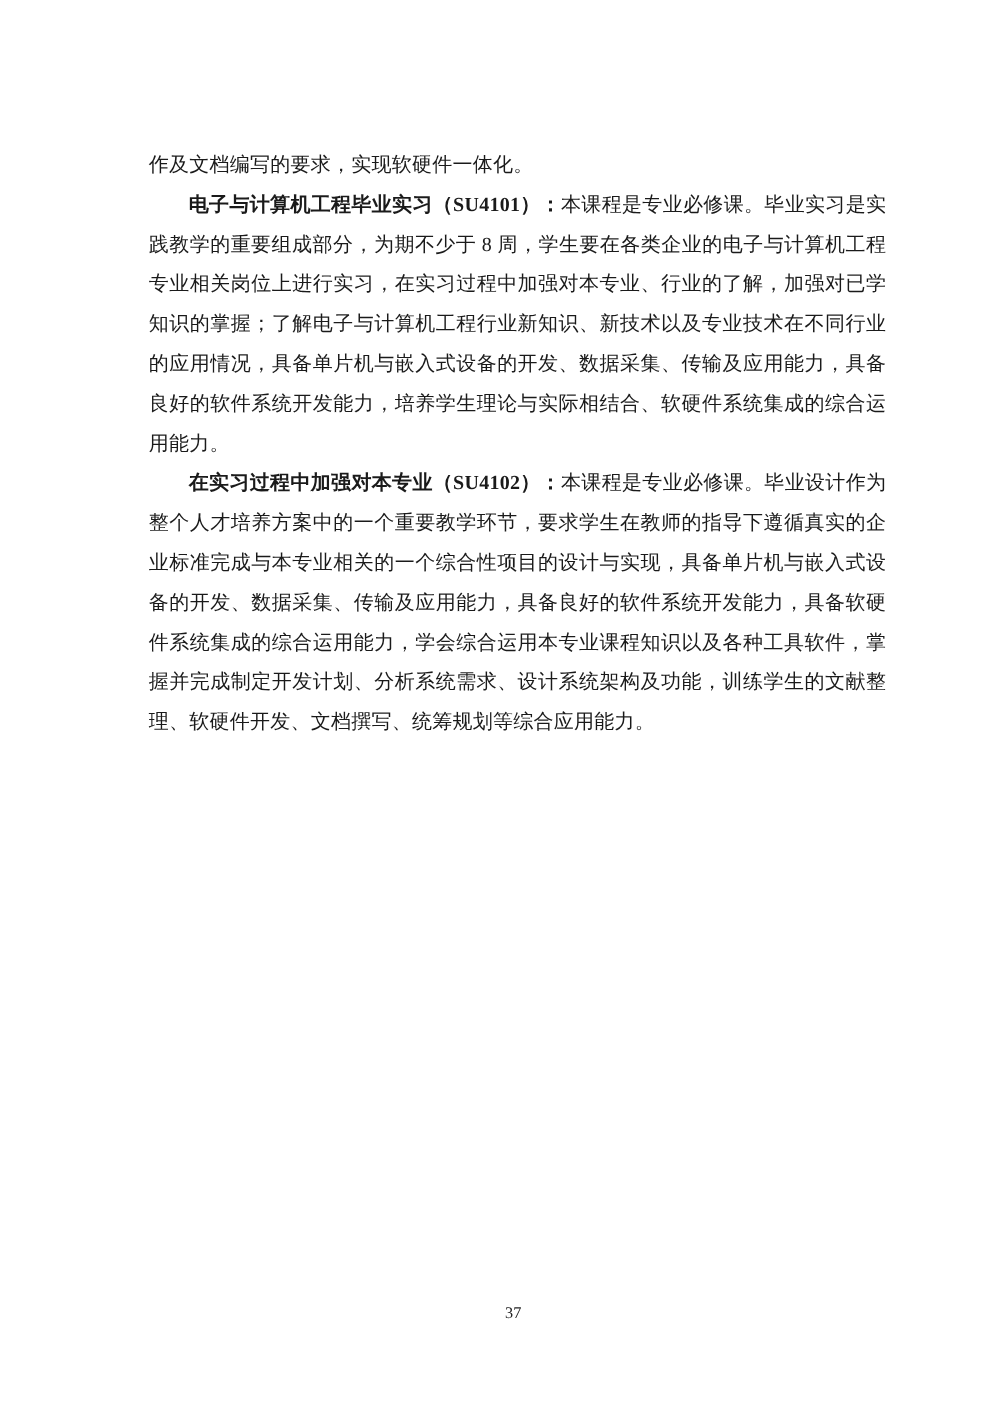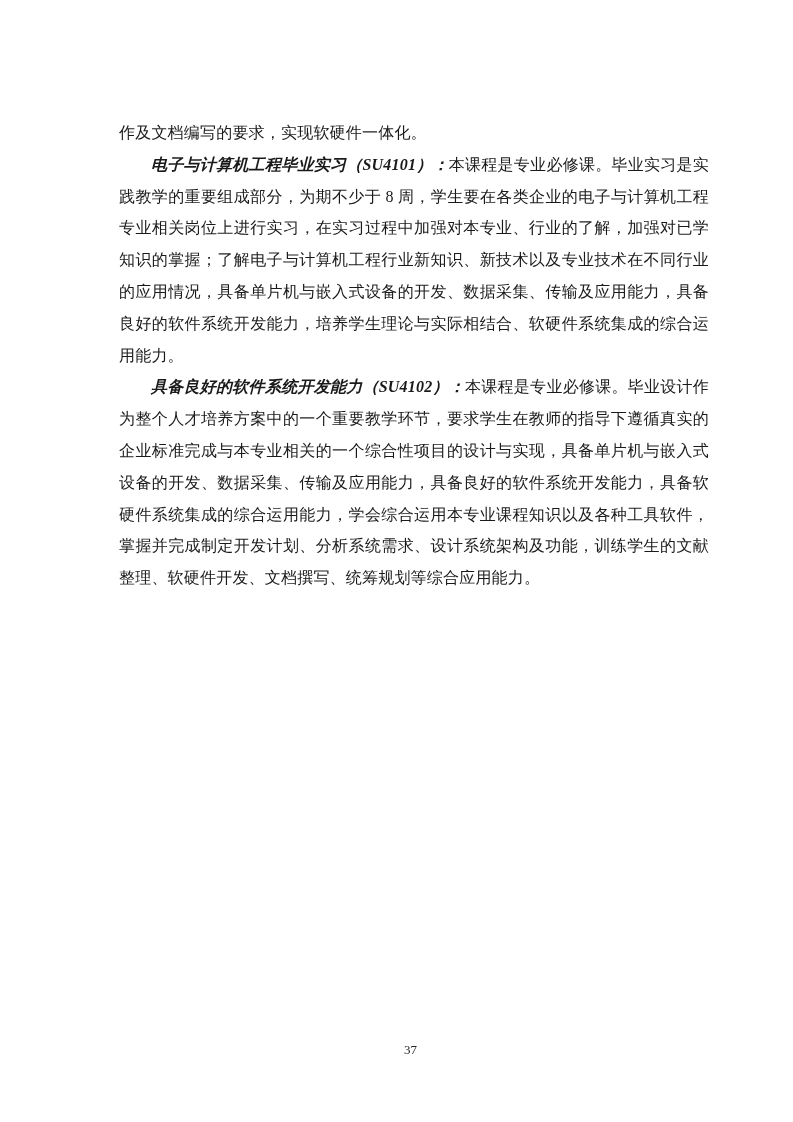--- a/index.html
+++ b/index.html
@@ -30,21 +30,20 @@
   .para {
     margin: 0;
     padding: 0;
   }
   .indent {
     text-indent: 2em;
   }
   .para strong {
     font-weight: bold;
     font-family: "Liberation Serif", "DejaVu Serif", serif;
-    font-style: italic;
   }
   .footer {
     position: absolute;
     top: 1041px;
     left: 0;
     width: 793px;
     text-align: center;
     font-size: 13px;
     line-height: 18px;
     color: #222222;
@@ -54,17 +53,17 @@
 </head>
 <body>
 
 <div class="page">
   <div class="content">
     <p class="para">作及文档编写的要求，实现软硬件一体化。</p>
     <p class="para indent">
       <strong>电子与计算机工程毕业实习（SU4101）：</strong><span>本课程是专业必修课。毕业实习是实践教学的重要组成部分，为期不少于 8 周，学生要在各类企业的电子与计算机工程专业相关岗位上进行实习，在实习过程中加强对本专业、行业的了解，加强对已学知识的掌握；了解电子与计算机工程行业新知识、新技术以及专业技术在不同行业的应用情况，具备单片机与嵌入式设备的开发、数据采集、传输及应用能力，具备良好的软件系统开发能力，培养学生理论与实际相结合、软硬件系统集成的综合运用能力。</span>
     </p>
     <p class="para indent">
-      <strong>具备良好的软件系统开发能力（SU4102）：</strong><span>本课程是专业必修课。毕业设计作为整个人才培养方案中的一个重要教学环节，要求学生在教师的指导下遵循真实的企业标准完成与本专业相关的一个综合性项目的设计与实现，具备单片机与嵌入式设备的开发、数据采集、传输及应用能力，具备良好的软件系统开发能力，具备软硬件系统集成的综合运用能力，学会综合运用本专业课程知识以及各种工具软件，掌握并完成制定开发计划、分析系统需求、设计系统架构及功能，训练学生的文献整理、软硬件开发、文档撰写、统筹规划等综合应用能力。</span>
+      <strong>在实习过程中加强对本专业（SU4102）：</strong><span>本课程是专业必修课。毕业设计作为整个人才培养方案中的一个重要教学环节，要求学生在教师的指导下遵循真实的企业标准完成与本专业相关的一个综合性项目的设计与实现，具备单片机与嵌入式设备的开发、数据采集、传输及应用能力，具备良好的软件系统开发能力，具备软硬件系统集成的综合运用能力，学会综合运用本专业课程知识以及各种工具软件，掌握并完成制定开发计划、分析系统需求、设计系统架构及功能，训练学生的文献整理、软硬件开发、文档撰写、统筹规划等综合应用能力。</span>
     </p>
   </div>
   <div class="footer">37</div>
 </div>
 
 </body></html>

